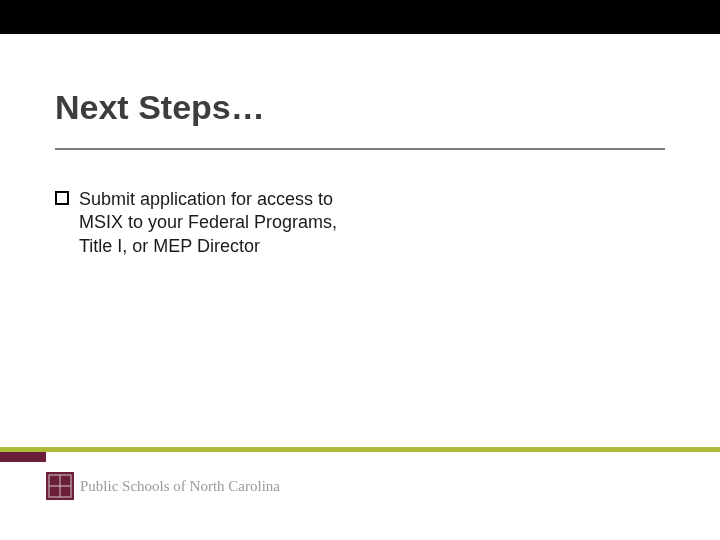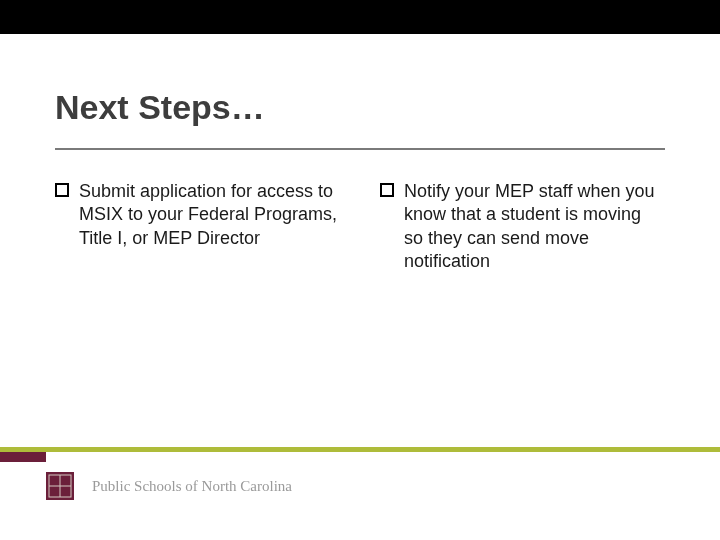--- a/index.html
+++ b/index.html
@@ -36,21 +36,21 @@
   .title {
     position: absolute;
     top: 88px;
     left: 55px;
     font-size: 34px;
     font-weight: bold;
     color: #3d3d3d;
   }
   .body {
     position: absolute;
-    top: 180px;
+    top: 188px;
     left: 55px;
     width: 610px;
     display: flex;
     gap: 40px;
   }
   .col {
     flex: 1;
     font-size: 18px;
     line-height: 1.3;
     color: #1a1a1a;
@@ -87,21 +87,21 @@
     width: 46px;
     height: 10px;
     background: #6b1f3a;
   }
   .footer-brand {
     position: absolute;
     bottom: 16px;
     left: 46px;
     display: flex;
     align-items: center;
-    gap: 18px;
+    gap: 6px;
   }
   .brand-mark {
     width: 28px;
     height: 28px;
     background: #6b1f3a;
   }
   .brand-mark svg {
     display: block;
   }
   .brand-text {
@@ -121,24 +121,20 @@
   <div class="title-rule"></div>
 
   <div class="body">
     <div class="col">
       <div class="item">
         <span class="bullet"></span>
         <span class="item-text">Submit application for access to MSIX to your Federal Programs, Title I, or MEP Director</span>
       </div>
     </div>
     <div class="col">
-      <div class="item">
-        <span class="bullet"></span>
-        <span class="item-text">Notify your MEP staff when you know that a student is moving so they can send move notification</span>
-      </div>
     </div>
   </div>
 
   <div class="footer-line-olive"></div>
   <div class="footer-line-maroon"></div>
 
   <div class="footer-brand">
     <span class="brand-mark">
       <svg width="28" height="28" viewBox="0 0 28 28">
         <rect x="0" y="0" width="28" height="28" fill="#6b1f3a"></rect>

